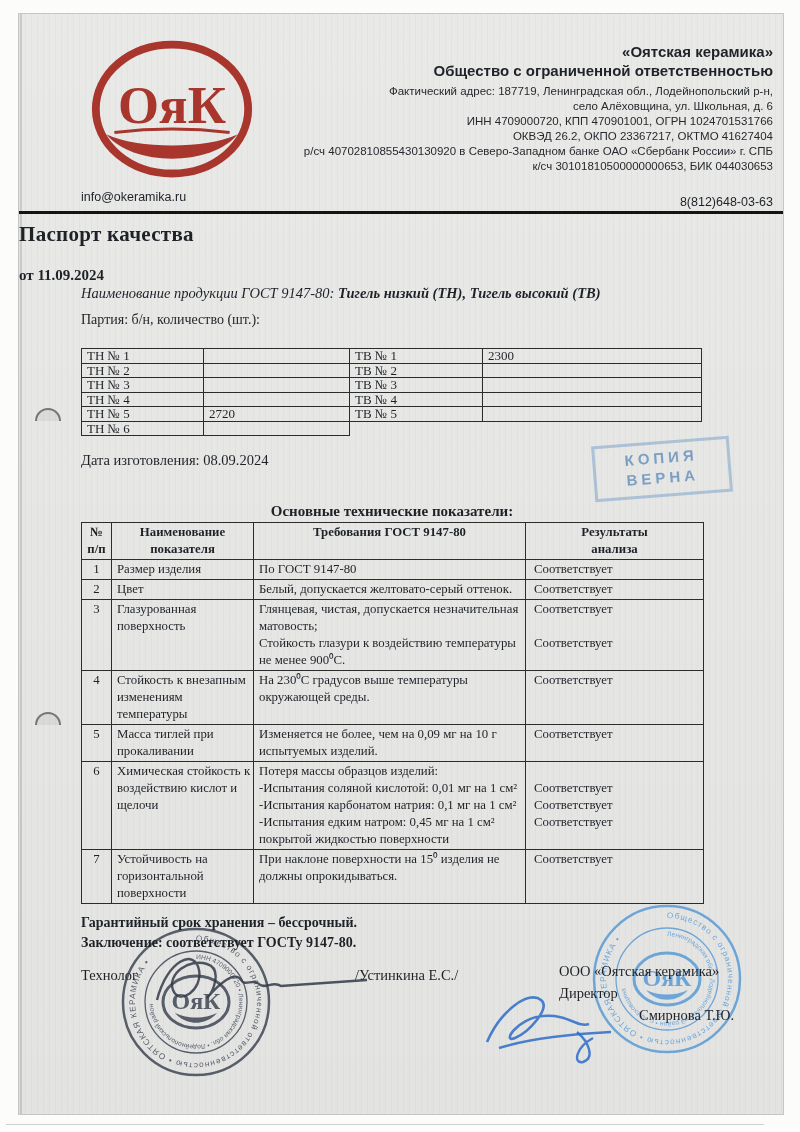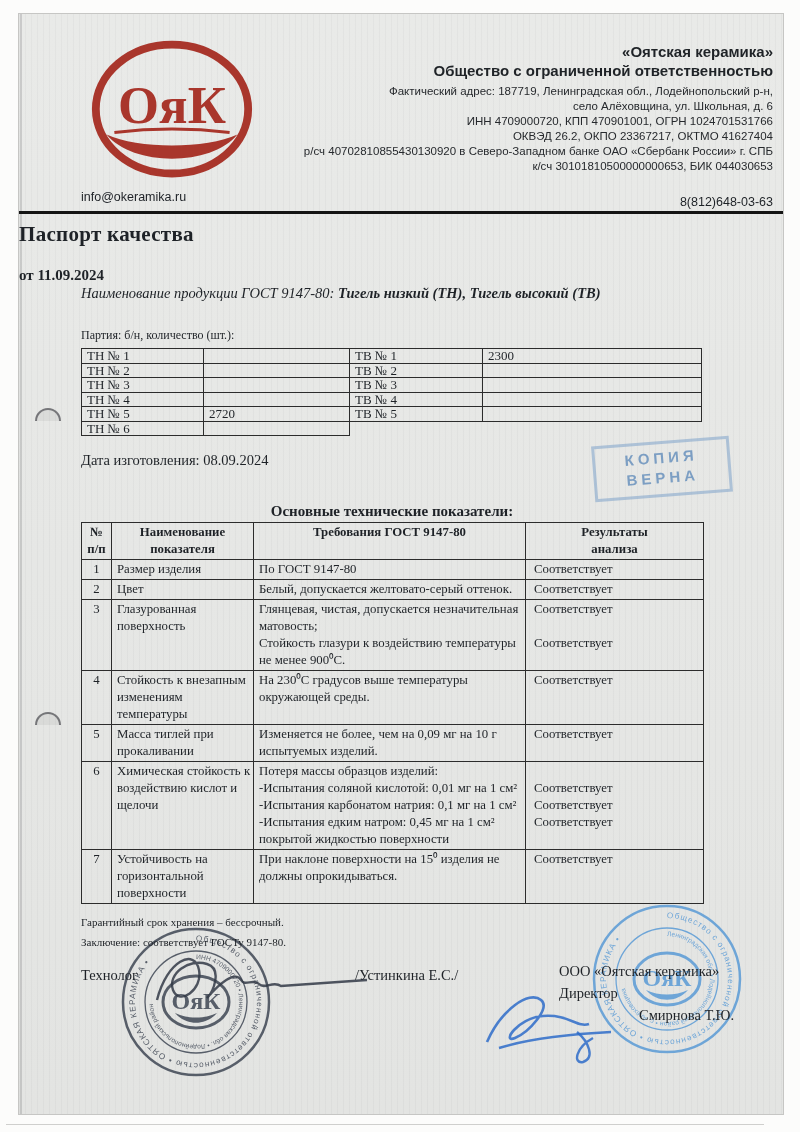--- a/index.html
+++ b/index.html
@@ -25,21 +25,21 @@
   .rule{left:0;top:197px;width:100%;height:3px;background:#141414;}
 
   
   .title-wrap{left:0;top:208px;width:100%;text-align:left;}
   .doc-title{font-size:21px;font-weight:700;letter-spacing:.3px;}
   .doc-date{font-size:15px;font-weight:700;margin-top:20px;}
   .product{left:62px;top:271px;font-size:14.5px;font-style:italic;}
   .product b{font-weight:700;}
 
   
-  .batch-cap{left:62px;top:314px;font-size:12px;}
+  .batch-cap{left:62px;top:298px;font-size:14px;}
   .batch{left:62px;top:334px;border-collapse:collapse;table-layout:fixed;width:620px;
          font-size:13px;}
   .batch td{border:1.5px solid #2c2c2c;height:13.5px;line-height:13.5px;padding:0 5px;overflow:hidden;}
   .batch td.ghost{border:none;}
   .c1{width:122px;}.c2{width:146px;}.c3{width:133px;}.c4{width:219px;}
 
   .mfg-date{left:62px;top:438px;font-size:14.5px;}
 
   
   .copy-stamp{left:574px;top:427px;width:132px;height:46px;transform:rotate(-4.5deg);
@@ -52,21 +52,21 @@
   .spec{left:62px;top:508px;border-collapse:collapse;table-layout:fixed;width:622px;
         font-size:12.8px;line-height:17px;}
   .spec th,.spec td{border:1.5px solid #2c2c2c;padding:1px 5px;vertical-align:top;overflow:hidden;}
   .spec th{font-weight:700;text-align:center;}
   .spec td.num{text-align:center;}
   .spec td.res{padding-left:8px;}
   .spec .line{white-space:nowrap;}
   .s1{width:30px;}.s2{width:142px;}.s3{width:272px;}.s4{width:178px;}
 
   
-  .warranty{left:62px;top:899px;font-size:11px;line-height:19.5px;z-index:3;}
+  .warranty{left:62px;top:899px;font-size:14px;line-height:19.5px;z-index:3;font-weight:bold;}
   .technologist{left:62px;top:953px;font-size:14.5px;z-index:4;}
   .tech-name{left:336px;top:953px;font-size:14.5px;z-index:4;}
   .director{left:540px;top:946px;font-size:14.5px;line-height:22px;z-index:4;}
   .director .ind{margin-left:80px;}
 
   .stamp-dark{left:82px;top:908px;width:190px;height:160px;color:#39414f;opacity:.82;z-index:2;}
   .stamp-blue{left:553px;top:881px;width:190px;height:168px;color:#58a
   0d8;opacity:.85;z-index:2;}
   .stamp-blue{color:#5a9bd6;}
   .sig-dark{left:130px;top:928px;width:235px;height:75px;z-index:5;}

